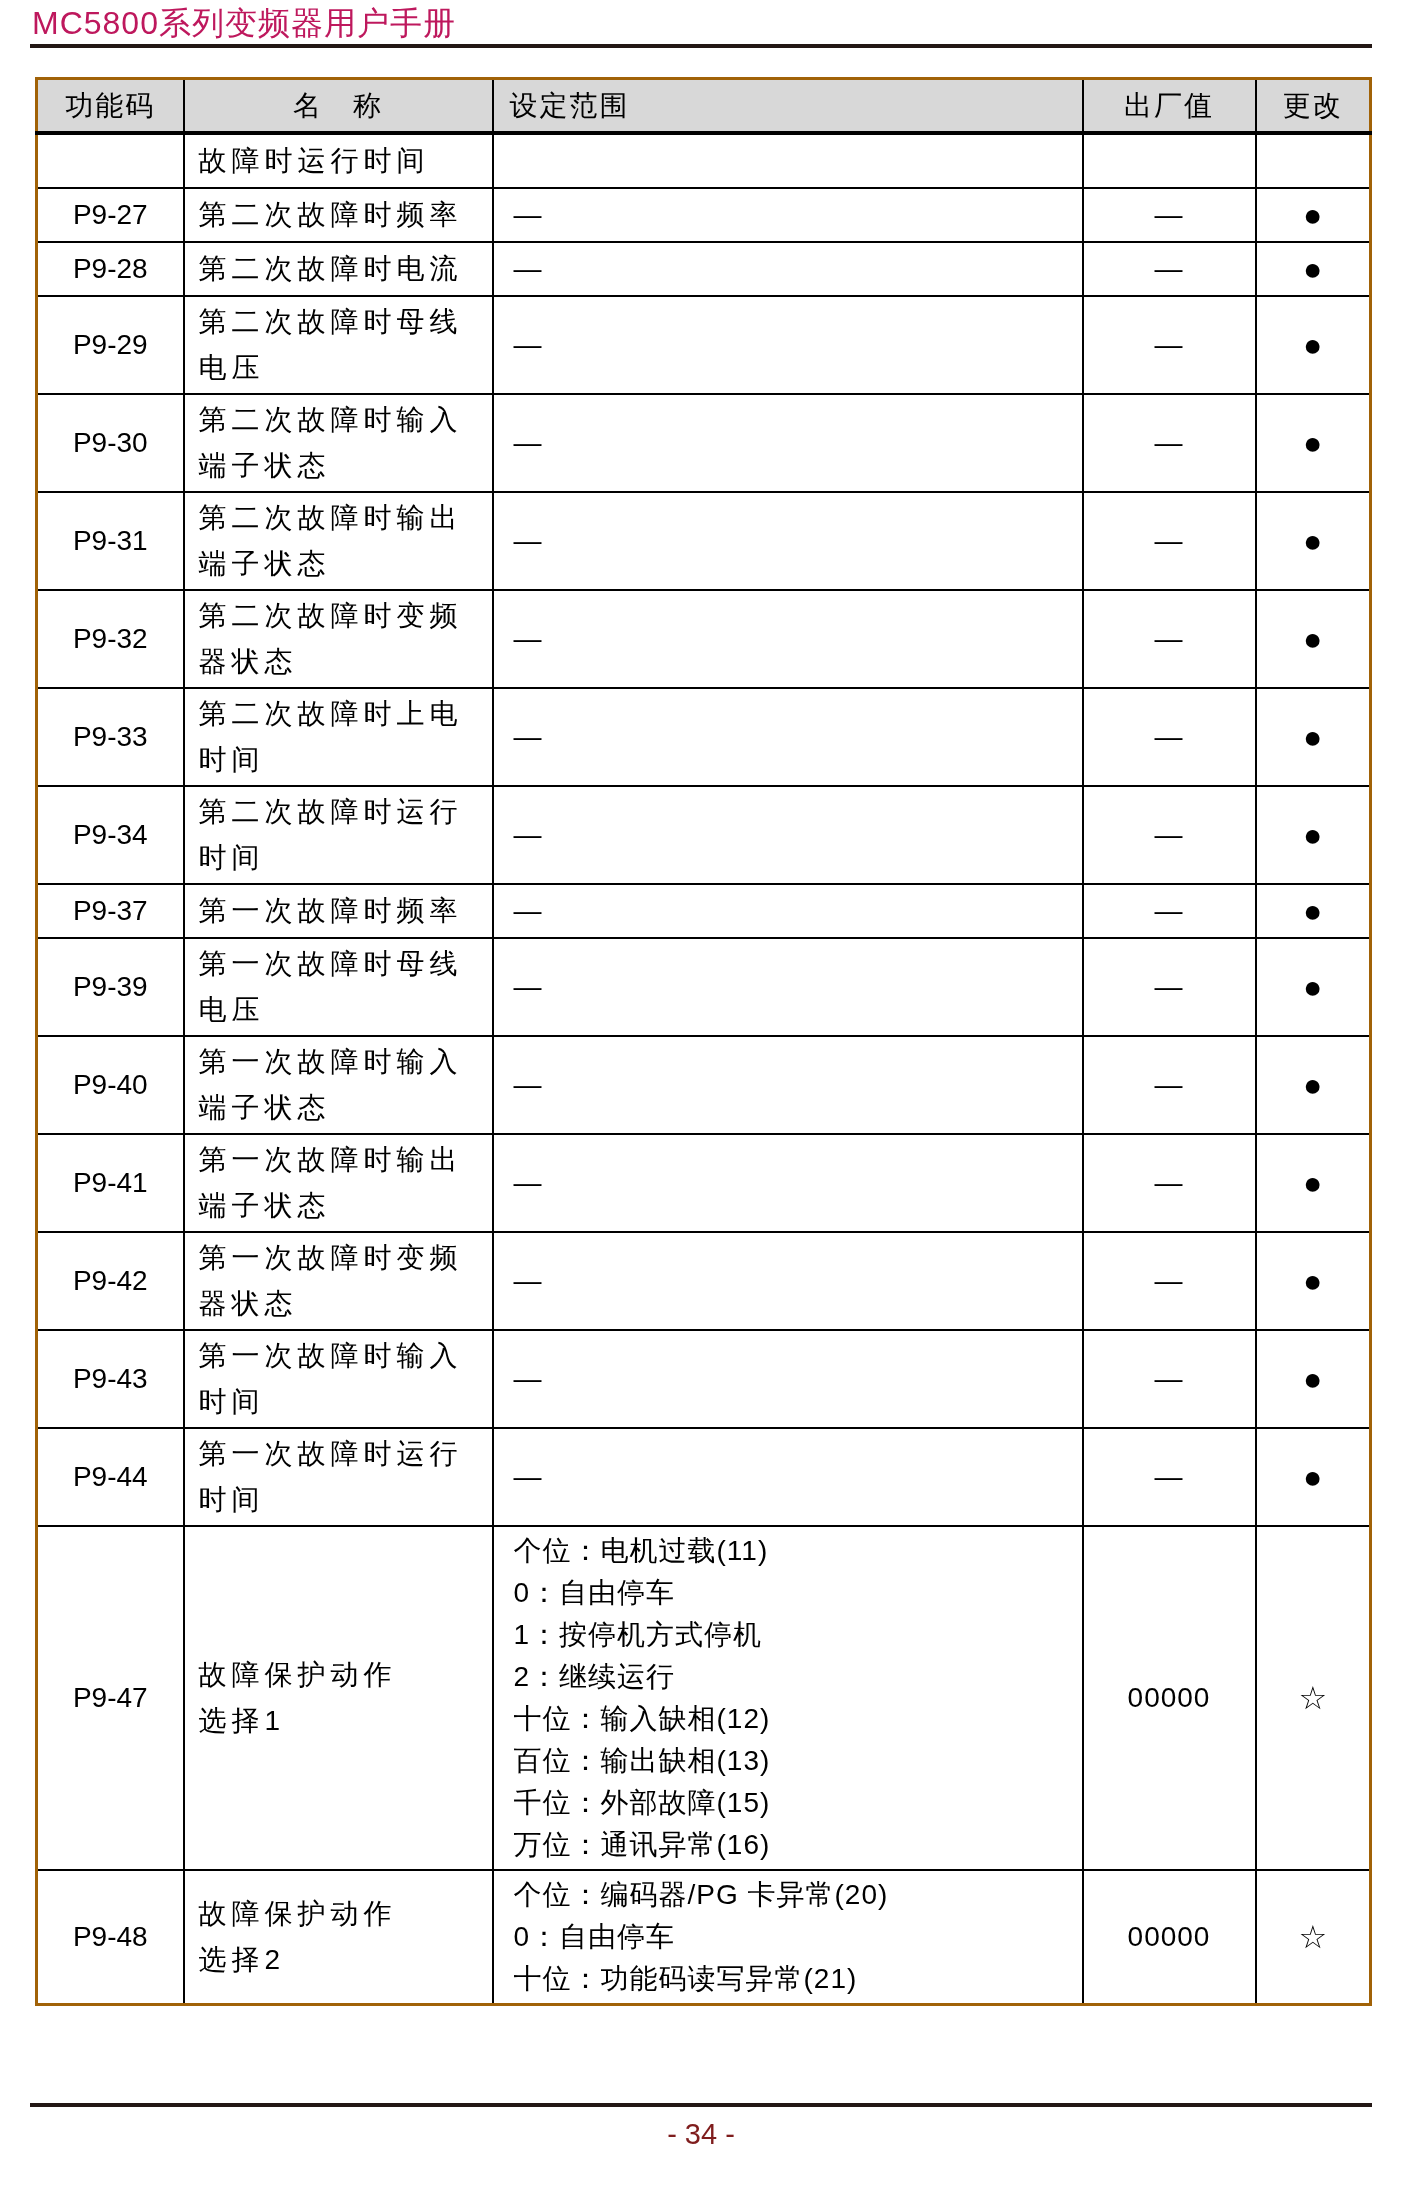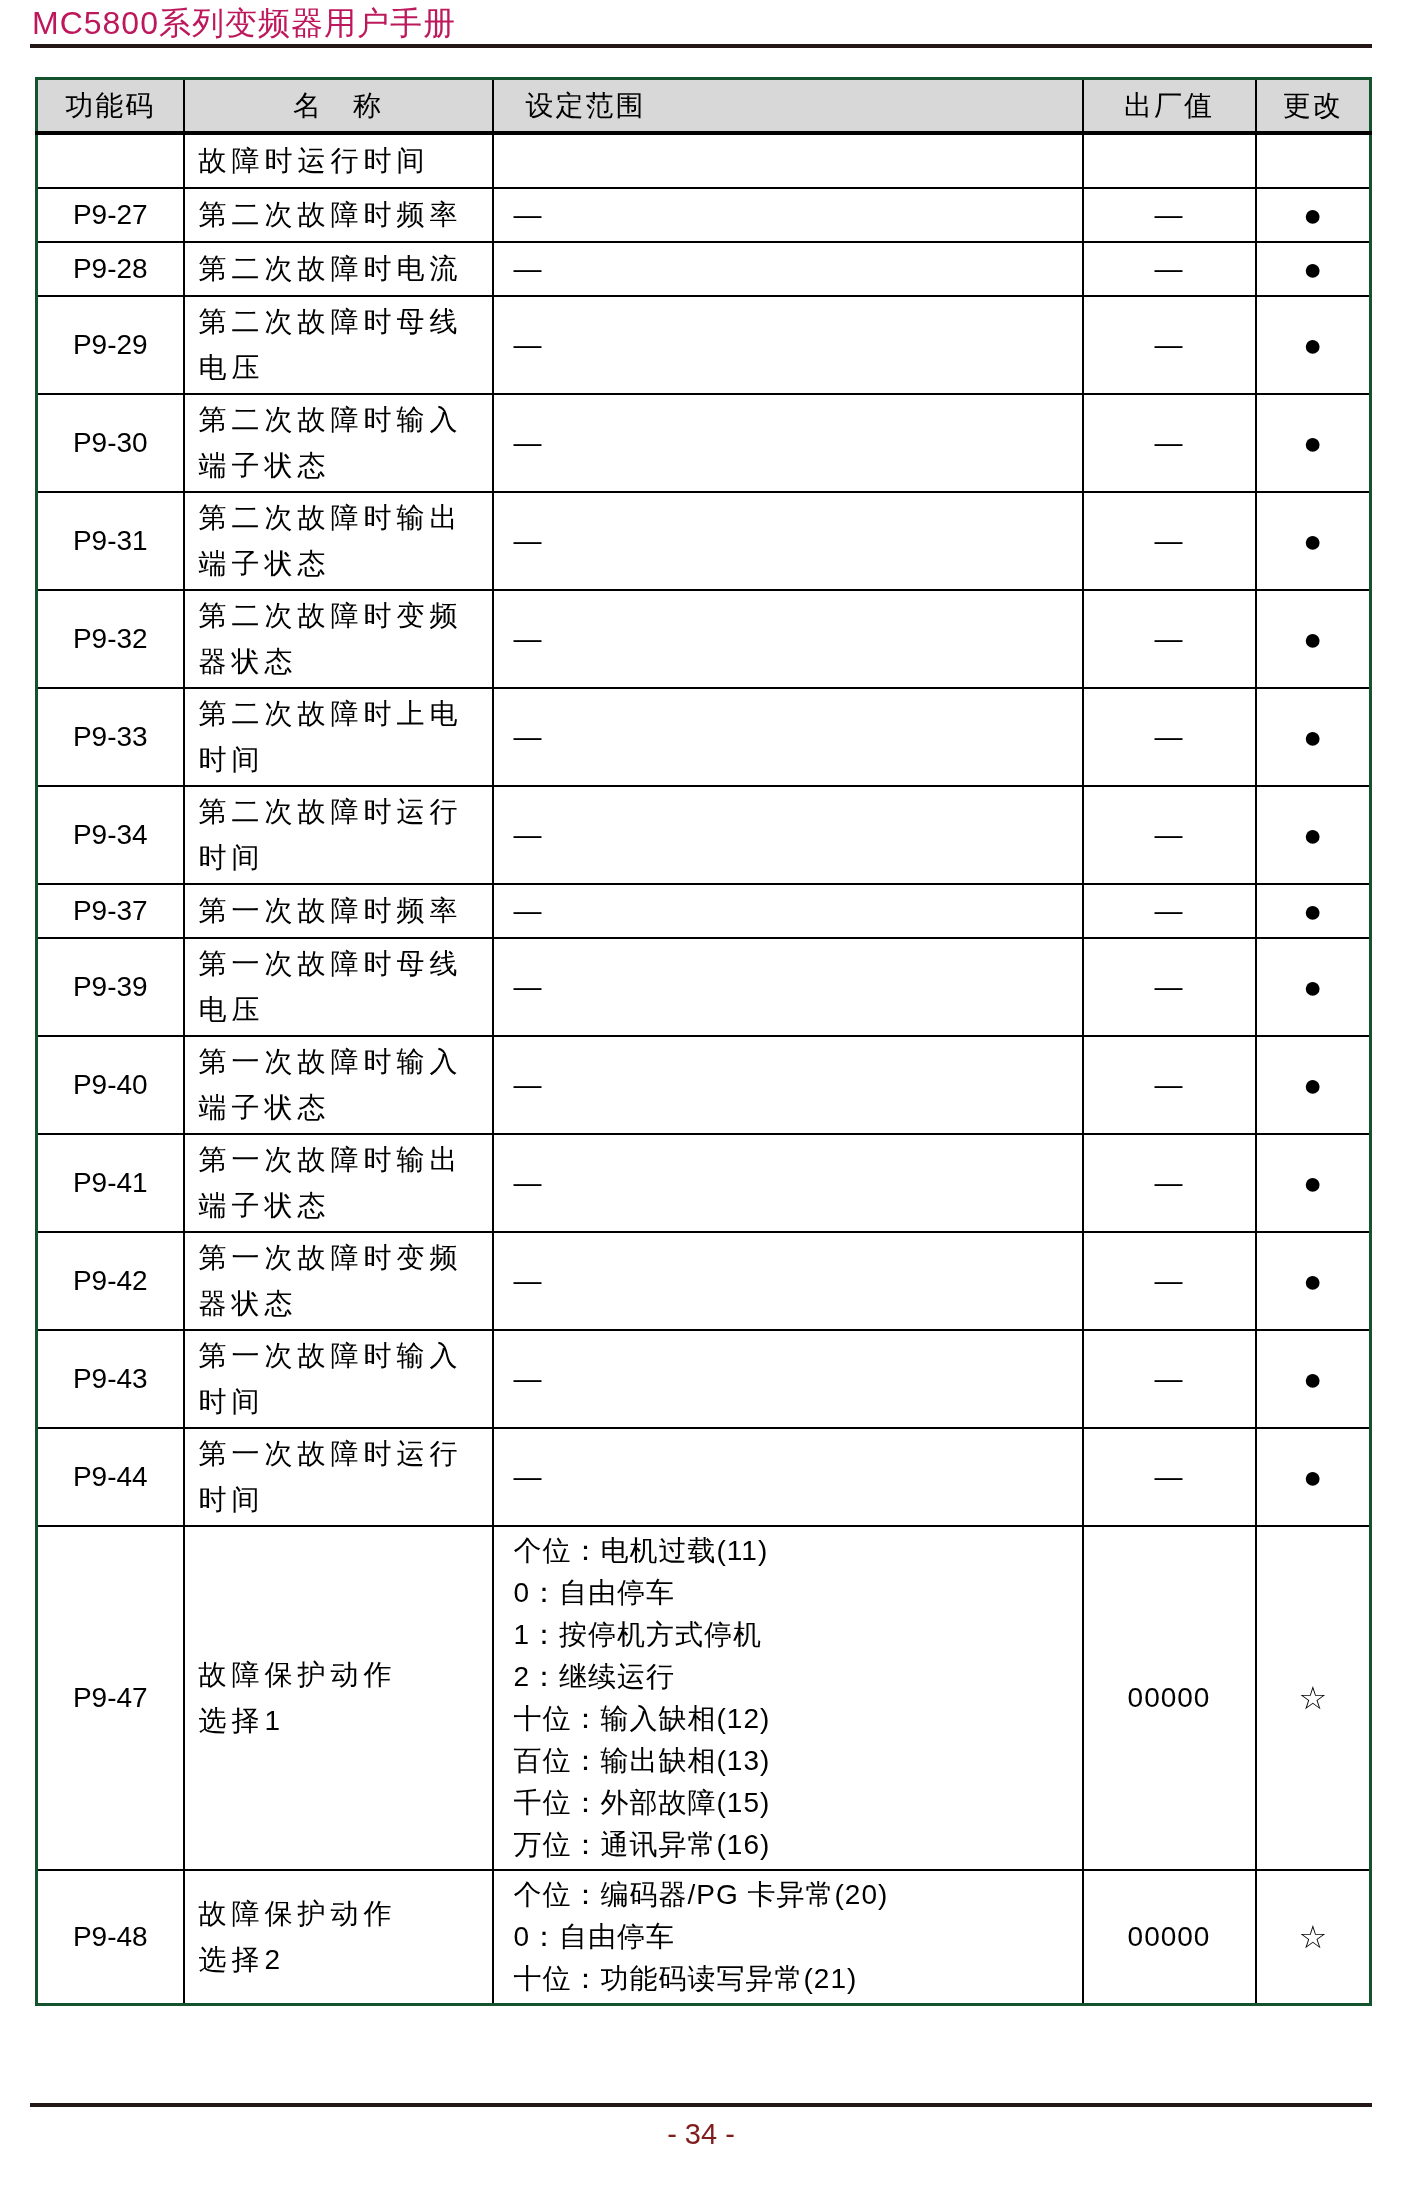--- a/index.html
+++ b/index.html
@@ -41,38 +41,38 @@
     background: #231815;
   }
   
   table.fc-table {
     position: absolute;
     left: 35px;
     top: 77px;
     width: 1334px;
     border-collapse: collapse;
     table-layout: fixed;
-    border: 3px solid #14532d;
+    border: 3px solid #a16207;
   }
   .fc-table th, .fc-table td {
     border: 2px solid #000000;
     overflow: hidden;
   }
   .fc-table thead th {
     background: #d8d8d8;
     height: 49px;
     font-size: 28px;
     font-weight: normal;
     text-align: center;
     border-bottom: 4px solid #000000;
     letter-spacing: 2px;
   }
   .fc-table thead th.range-col {
     text-align: left;
-    padding-left: 32px;
+    padding-left: 16px;
   }
   .fc-table td {
     font-size: 28px;
     line-height: 46px;
     vertical-align: middle;
     height: 46px;
     padding: 2px 4px;
   }
   td.code-cell {
     text-align: center;

